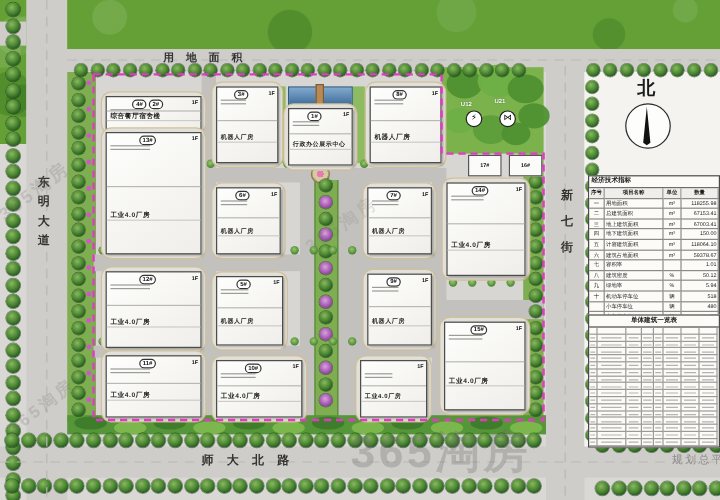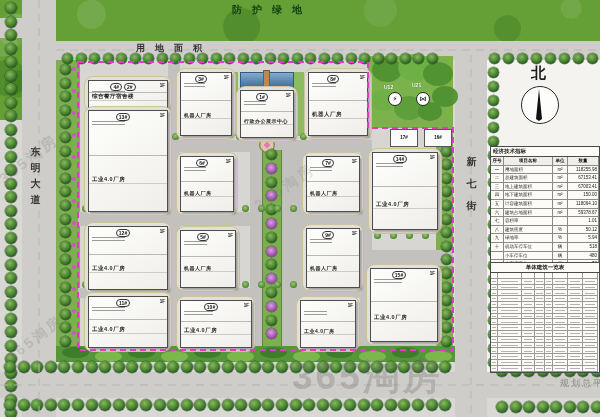--- a/index.html
+++ b/index.html
@@ -648,24 +648,24 @@
     <line x1="471" y1="55" x2="471" y2="417" stroke="#b8b7b4" stroke-width="1" stroke-dasharray="8 6"></line>
     <line x1="0" y1="385" x2="600" y2="385" stroke="#b8b7b4" stroke-width="1" stroke-dasharray="8 6"></line>
     <polygon points="78,62 368,62 368,128 453,128 453,350 78,350" fill="none" stroke="#e23bc3" stroke-width="2" stroke-dasharray="6 4"></polygon>
   </svg>
 
   <div class="ulab" style="left:384px;top:84px;">U12</div>
   <div class="usym" style="left:388px;top:92px;">⚡</div>
   <div class="ulab" style="left:412px;top:82px;">U21</div>
   <div class="usym" style="left:416px;top:92px;">⋈</div>
 
-  <div class="rlab greenlab" style="left:232px;top:3px;font-size:10px;letter-spacing:10px;">防护绿地</div>
   <div class="rlab" style="left:136px;top:42px;font-size:9px;letter-spacing:10px;">用地面积</div>
   <div class="rlab vert" style="left:28px;top:138px;font-size:10px;letter-spacing:16px;">东明大道</div>
   <div class="rlab vert" style="left:464px;top:148px;font-size:10px;letter-spacing:22px;">新七街</div>
+  <div class="rlab" style="left:168px;top:377px;font-size:10px;letter-spacing:11px;">师大北路</div>
 
   <div class="north-label" style="left:531px;top:64px;">北</div>
   <div class="compass-circle" style="left:521px;top:86px;"></div>
   <svg class="overlay" width="600" height="417">
     <polygon points="539,89 536,119 539,121 542,119" fill="#111"></polygon>
   </svg>
 
   <div class="tbl" style="left:490px;top:146px;width:108px;">
     <div class="title">经济技术指标</div>
     <div id="indGrid" class="grid" style="grid-template-columns:13px auto 15px 31px;">

